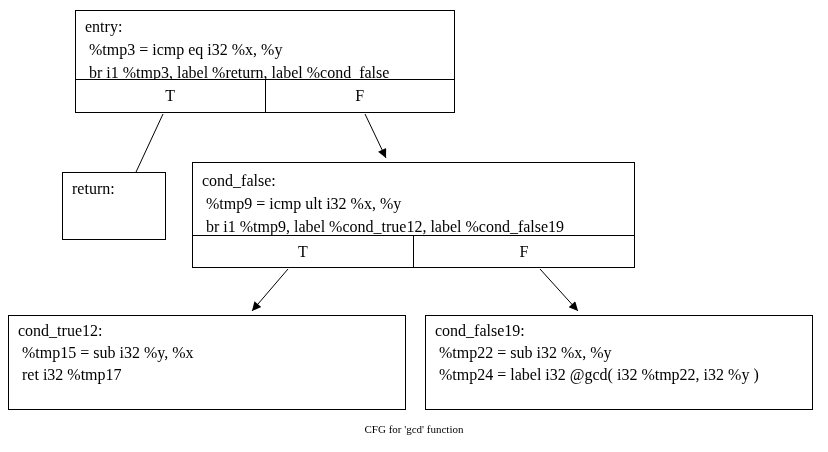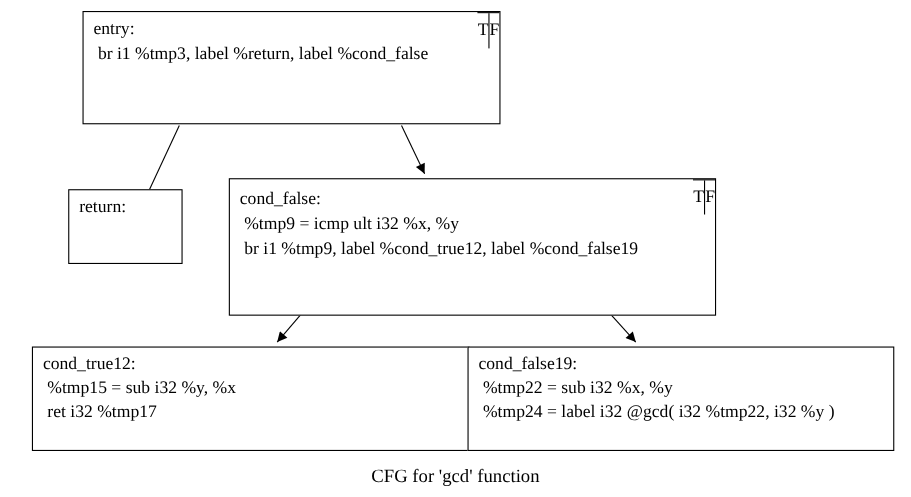--- a/index.html
+++ b/index.html
@@ -23,21 +23,21 @@
     width: 828px;
     height: 452px;
     pointer-events: none;
   }
   .node {
     position: absolute;
     box-sizing: border-box;
     border: 1px solid #000000;
     background: #ffffff;
     display: flex;
-    flex-direction: row;
+    flex-direction: column;
   }
   .node-body {
     flex: 1 1 auto;
     padding: 4px 6px 0 9px;
     overflow: hidden;
   }
   .code-line {
     font-size: 16px;
     line-height: 23px;
     white-space: pre;
@@ -61,21 +61,21 @@
   }
   .branch-cell + .branch-cell {
     border-left: 1px solid #000000;
   }
   #caption {
     position: absolute;
     left: 0;
     top: 423px;
     width: 828px;
     text-align: center;
-    font-size: 17px;
+    font-size: 11px;
     color: #000000;
   }
 </style>
 </head>
 <body>
 
 <div id="canvas">
 
   <svg id="edges" viewBox="0 0 828 452">
     <defs>
@@ -85,47 +85,48 @@
     </defs>
     <line x1="163" y1="114" x2="130" y2="185" stroke="#000000" stroke-width="1" marker-end="url(#arrow)"></line>
     <line x1="365" y1="114" x2="386" y2="158" stroke="#000000" stroke-width="1" marker-end="url(#arrow)"></line>
     <line x1="288" y1="269" x2="252" y2="311" stroke="#000000" stroke-width="1" marker-end="url(#arrow)"></line>
     <line x1="540" y1="269" x2="578" y2="311" stroke="#000000" stroke-width="1" marker-end="url(#arrow)"></line>
   </svg>
 
   <div class="node" style="left:75px; top:10px; width:380px; height:103px;">
     <div class="node-body">
       <div class="code-line">entry:</div>
+      <div class="code-line"> %tmp3 = icmp eq i32 %x, %y</div>
       <div class="code-line"> br i1 %tmp3, label %return, label %cond_false</div>
     </div>
     <div class="branch-row" style="height:32px;">
       <div class="branch-cell">T</div>
       <div class="branch-cell">F</div>
     </div>
   </div>
 
   <div class="node" style="left:62px; top:172px; width:104px; height:68px;">
     <div class="node-body">
       <div class="code-line">return:</div>
     </div>
   </div>
 
-  <div class="node" style="left:208px; top:162px; width:443px; height:125px;">
+  <div class="node" style="left:192px; top:162px; width:443px; height:106px;">
     <div class="node-body" style="padding-top:6px;">
       <div class="code-line">cond_false:</div>
       <div class="code-line"> %tmp9 = icmp ult i32 %x, %y</div>
       <div class="code-line"> br i1 %tmp9, label %cond_true12, label %cond_false19</div>
     </div>
     <div class="branch-row" style="height:31px;">
       <div class="branch-cell">T</div>
       <div class="branch-cell">F</div>
     </div>
   </div>
 
-  <div class="node node-tight" style="left:8px; top:315px; width:398px; height:95px;margin-left:21px;">
+  <div class="node node-tight" style="left:8px; top:315px; width:398px; height:95px;">
     <div class="node-body">
       <div class="code-line">cond_true12:</div>
       <div class="code-line"> %tmp15 = sub i32 %y, %x</div>
       <div class="code-line"> ret i32 %tmp17</div>
     </div>
   </div>
 
   <div class="node node-tight" style="left:425px; top:315px; width:388px; height:95px;">
     <div class="node-body">
       <div class="code-line">cond_false19:</div>

